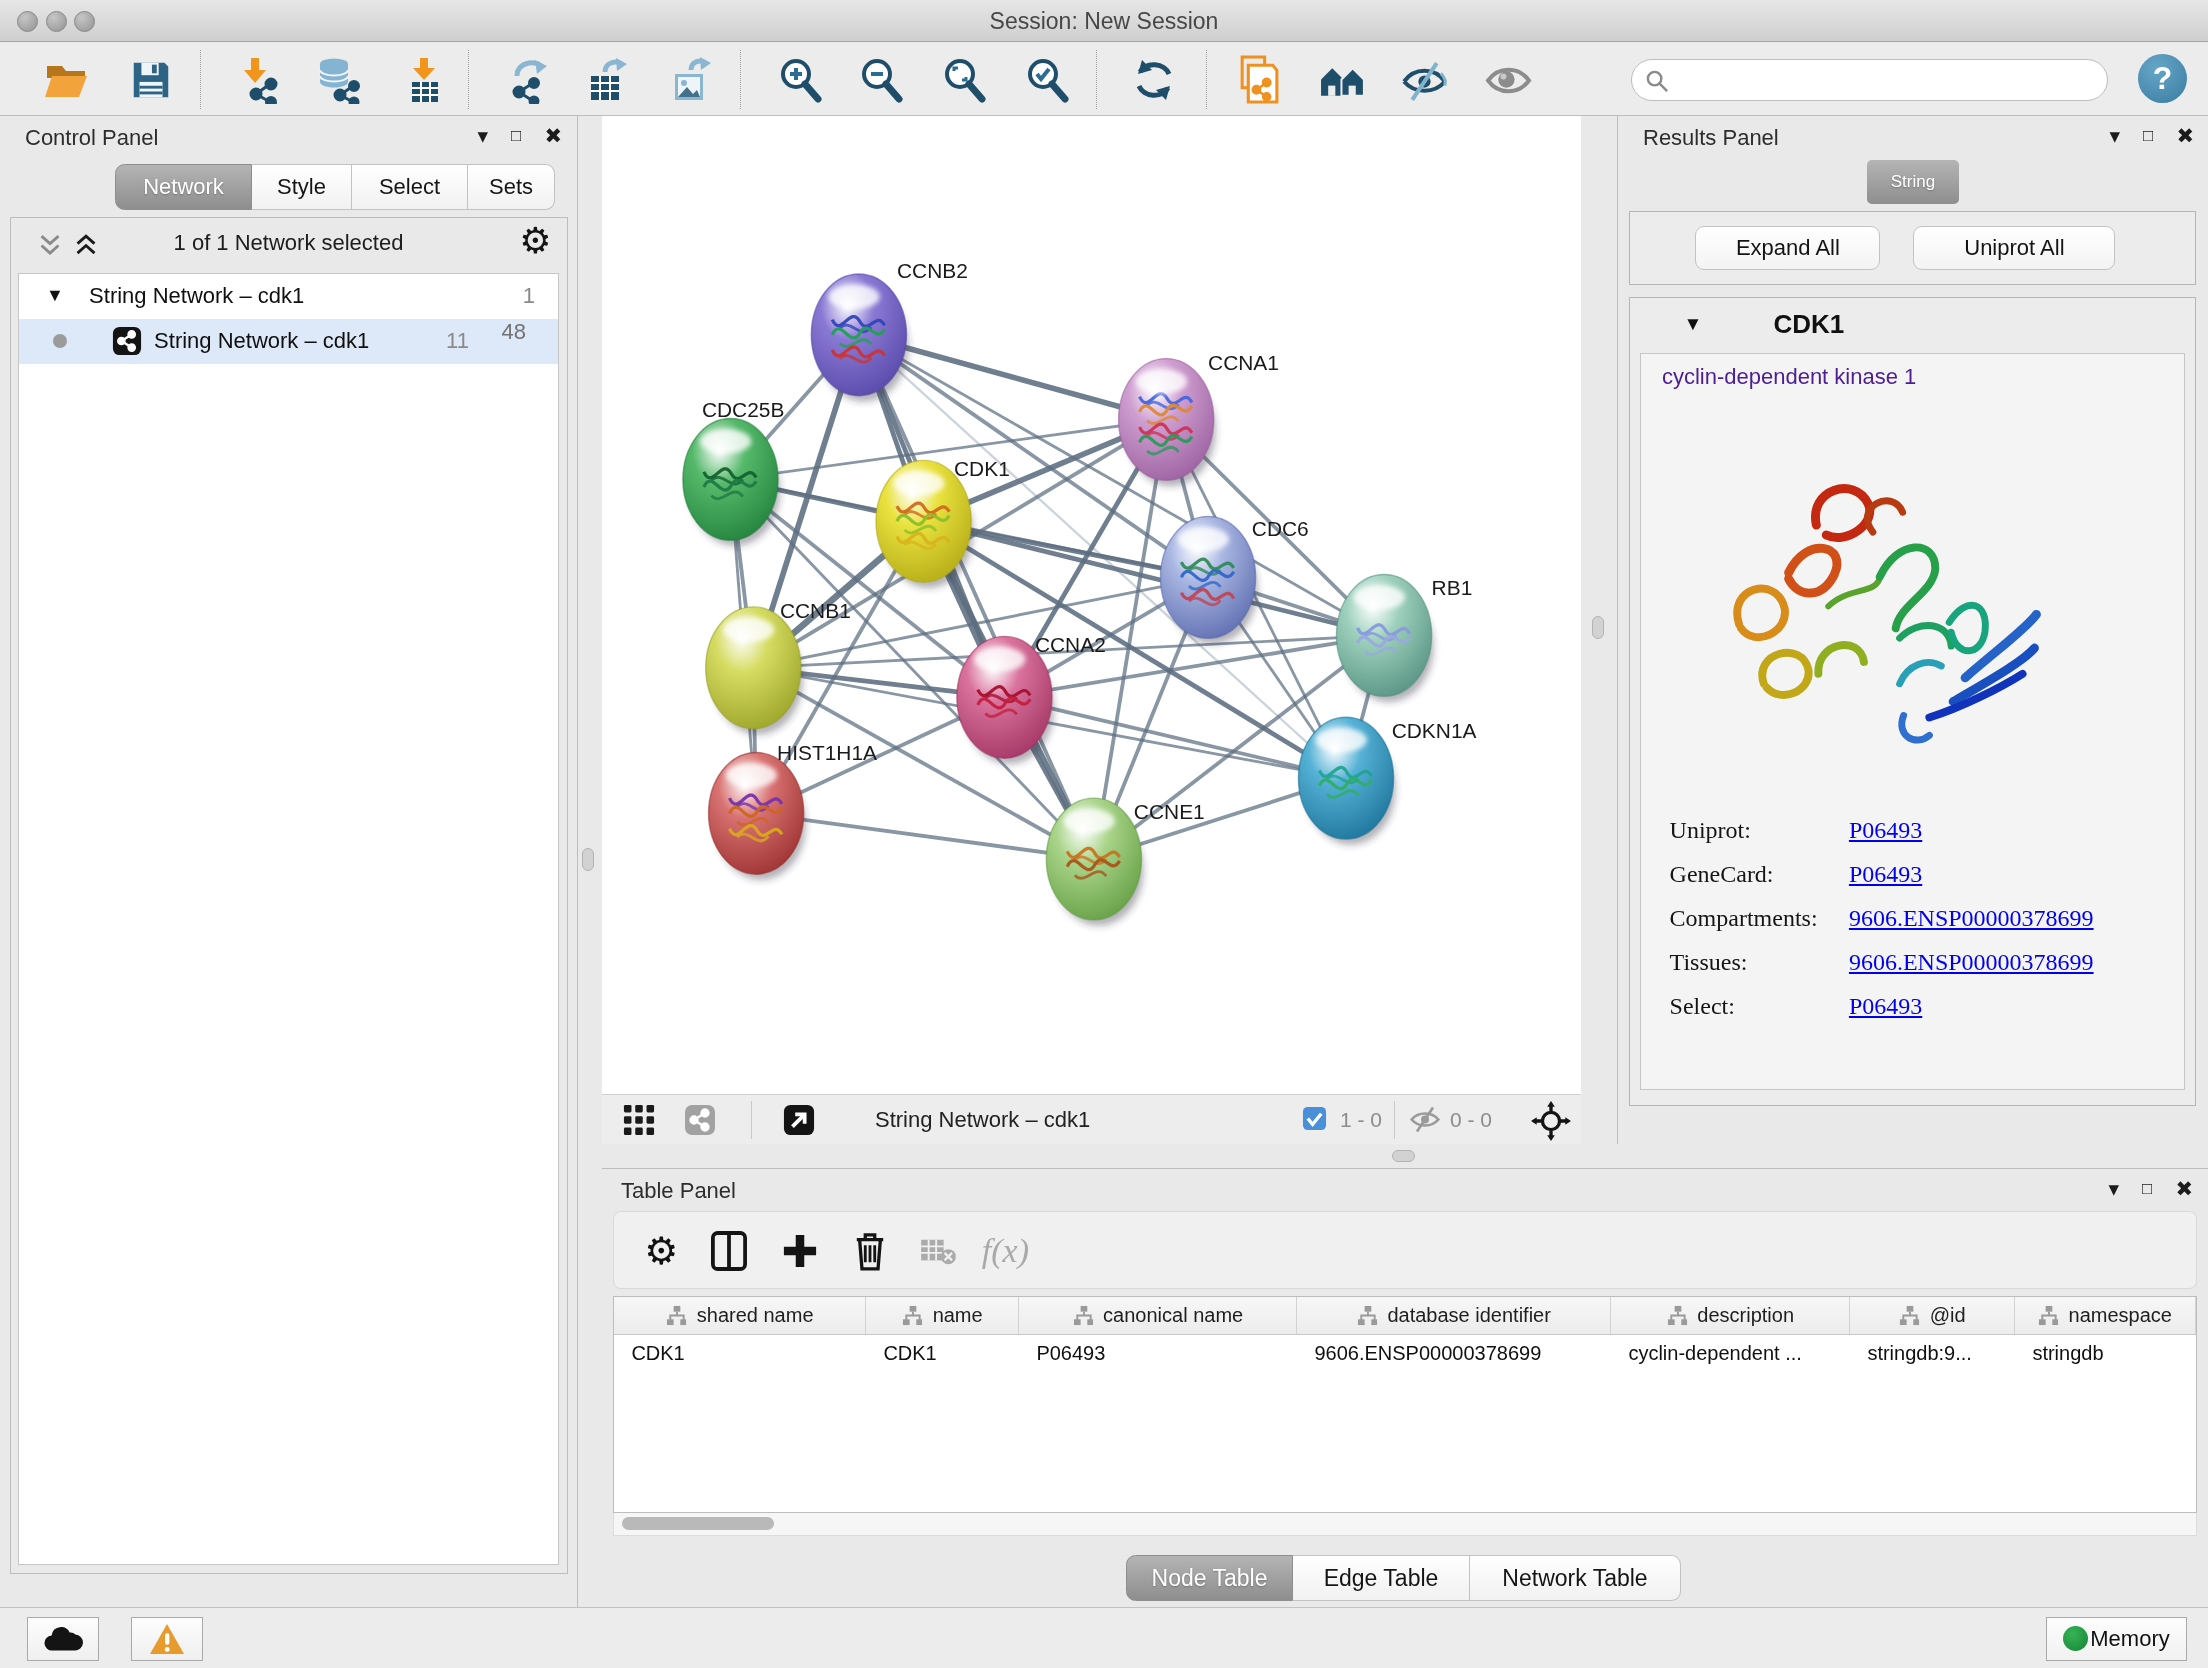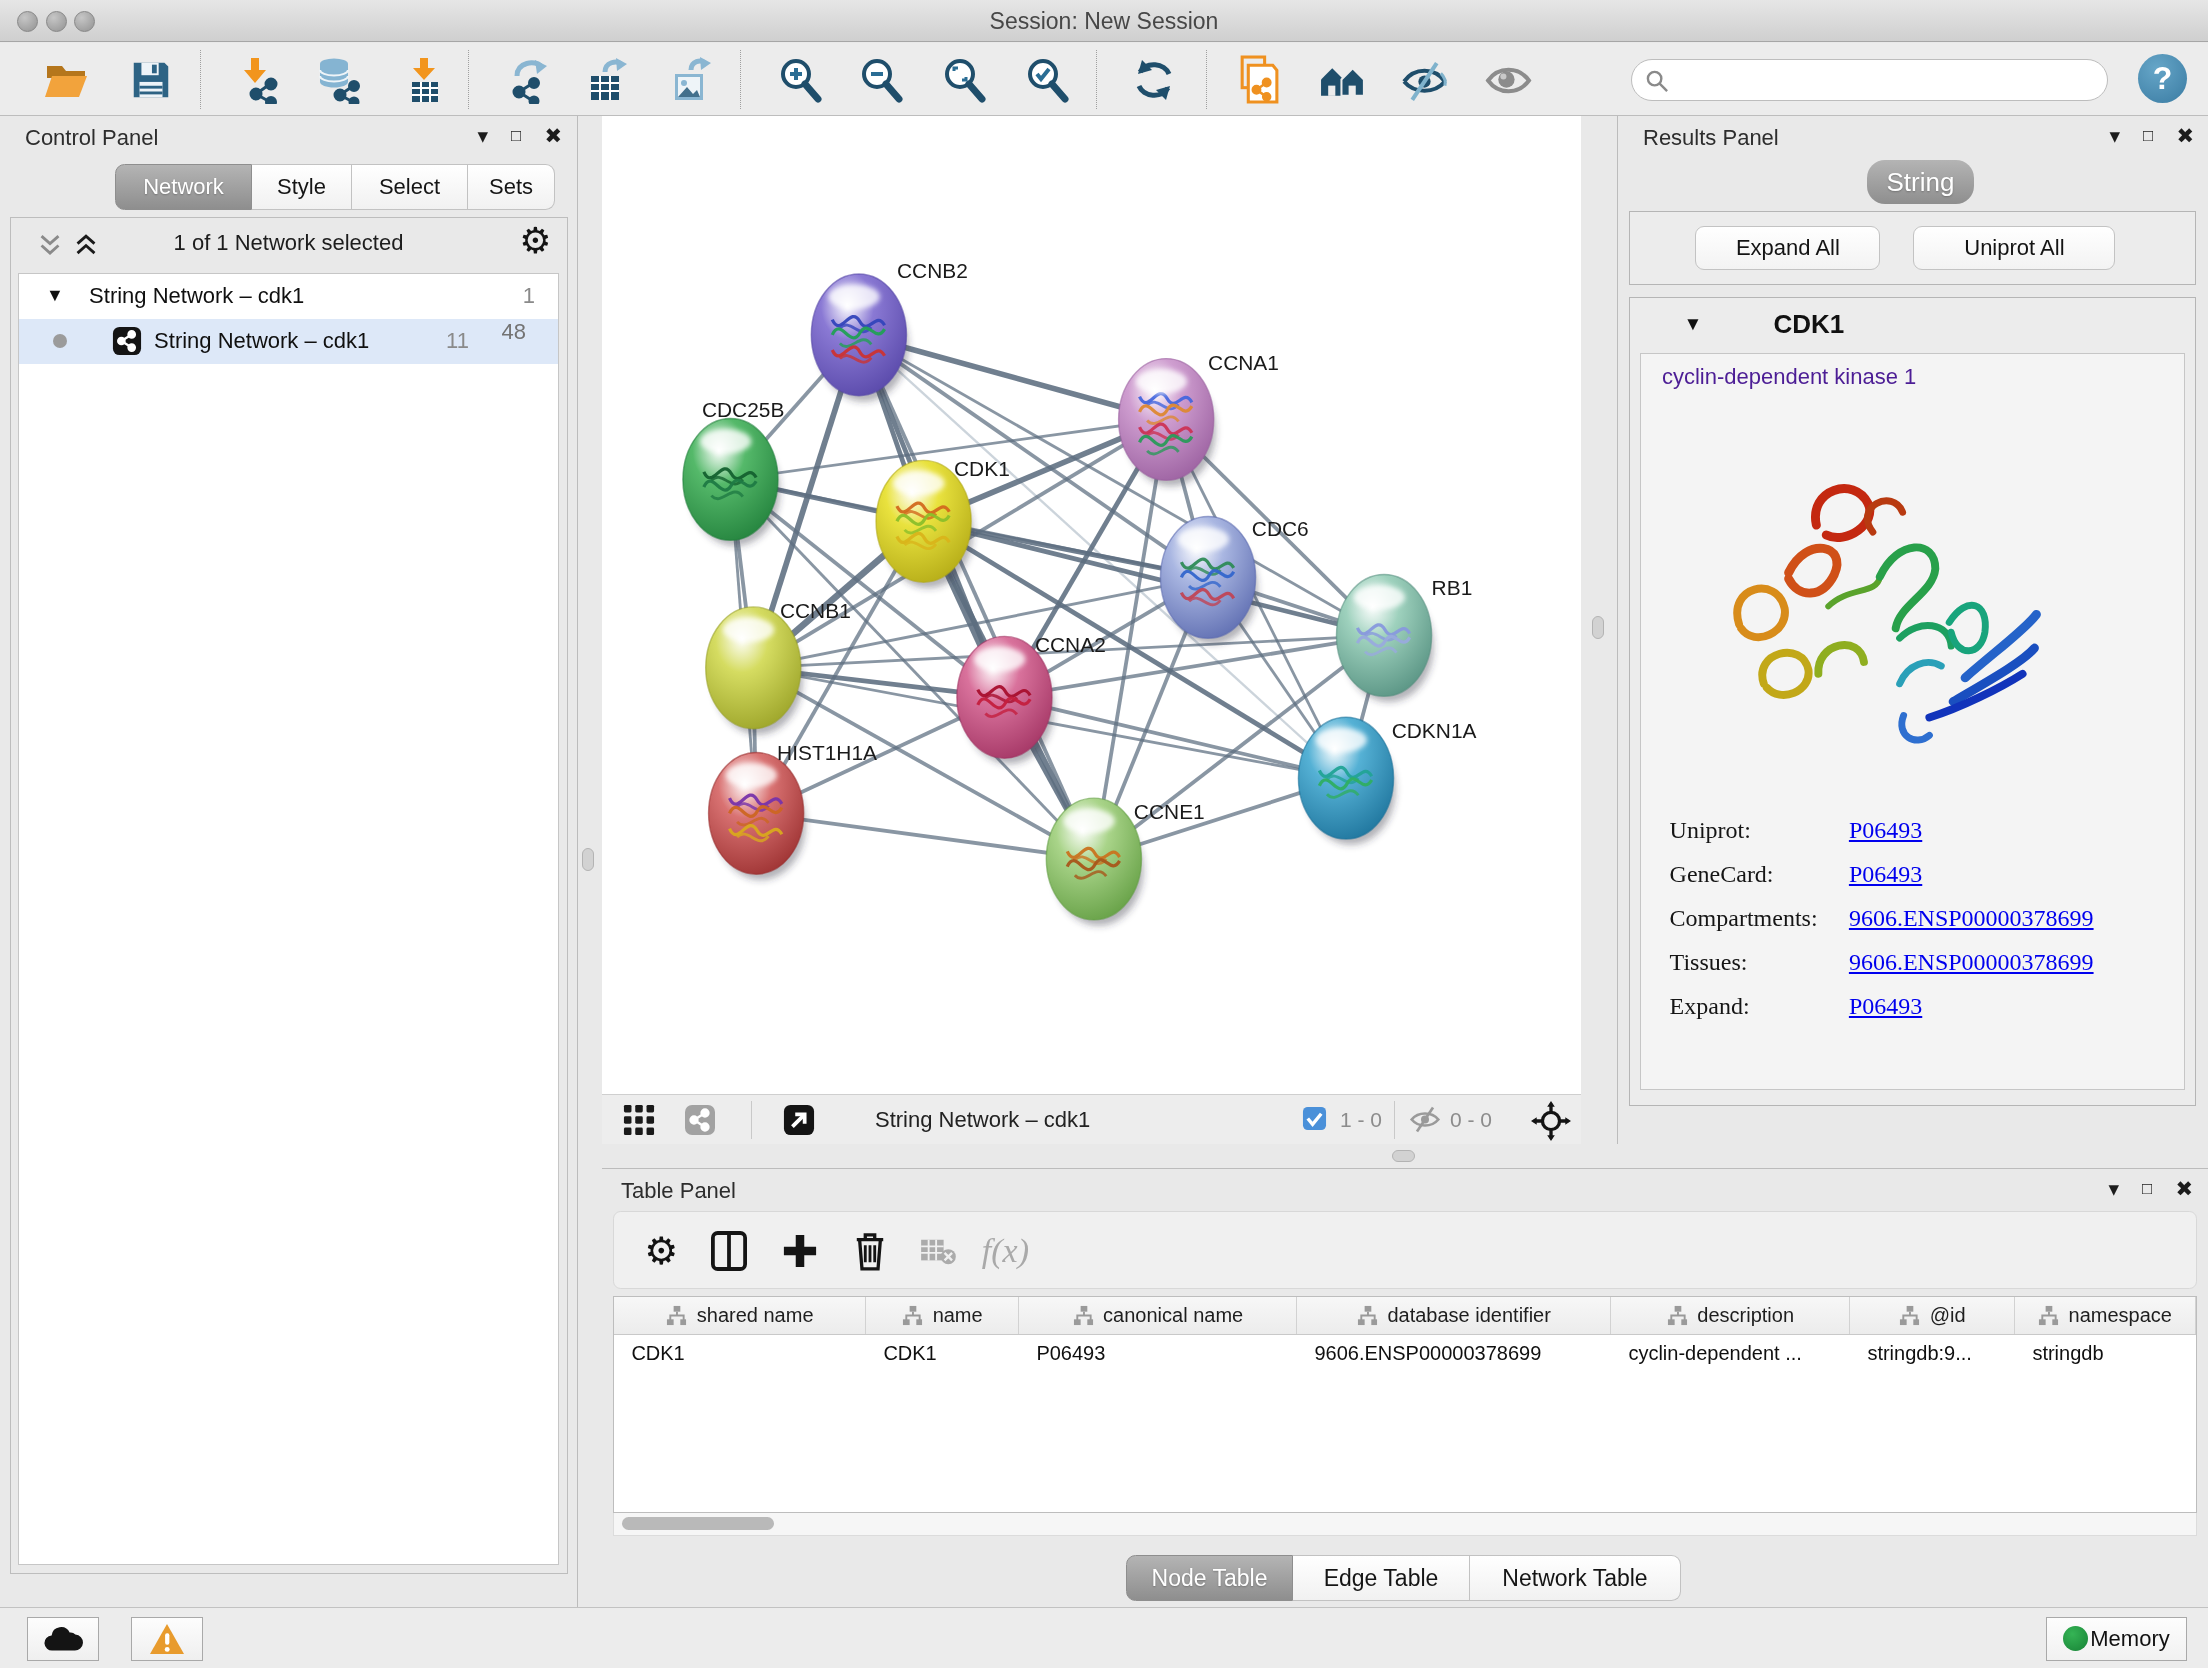--- a/index.html
+++ b/index.html
@@ -52,21 +52,21 @@
   .canvas-footer{position:absolute;left:602px;top:1094px;width:979px;height:50px;background:#ededed;border-top:1px solid #cfcfcf;box-sizing:border-box;}
   .cf-item{position:absolute;top:8.6px;}
   .cf-label{position:absolute;top:12.4px;font-size:22px;color:#222;white-space:nowrap;}
   .cf-count{position:absolute;top:13.3px;font-size:21px;color:#8c8c8c;white-space:nowrap;}
   .cf-sep{position:absolute;top:5.7px;height:38px;border-left:1px solid #c9c9c9;}
   
   .handle-v{position:absolute;width:12.4px;height:23px;border-radius:6.7px;background:#d2d2d2;border:1px solid #b3b3b3;box-sizing:border-box;}
   .handle-h{position:absolute;width:23px;height:12.4px;border-radius:6.7px;background:#d2d2d2;border:1px solid #b3b3b3;box-sizing:border-box;}
   
   .results{position:absolute;left:1617px;top:116px;width:592px;height:1028px;background:#e9e9e9;border-left:1px solid #bcbcbc;box-sizing:border-box;}
-  .res-tab{position:absolute;left:249px;top:44px;width:107px;height:44px;background:linear-gradient(#b4b4b4,#8e8e8e);border-radius:18px;color:#fff;font-size:26px;display:flex;align-items:center;justify-content:center;text-shadow:0 1px 1.9px rgba(0,0,0,.25);}
+  .res-tab{position:absolute;left:249px;top:44px;width:92px;height:44px;background:linear-gradient(#b4b4b4,#8e8e8e);border-radius:5px;color:#fff;font-size:17px;display:flex;align-items:center;justify-content:center;text-shadow:0 1px 1.9px rgba(0,0,0,.25);}
   .res-box1{position:absolute;left:11.4px;right:13.3px;top:95px;height:72px;border:1px solid #b5b5b5;background:#ececec;}
   .btn{position:absolute;top:14.3px;height:44px;background:linear-gradient(#ffffff,#f3f3f3);border:1px solid #c3c3c3;border-radius:9px;font-size:22px;color:#141414;display:flex;align-items:center;justify-content:center;box-sizing:border-box;}
   .btn-expand{left:65px;width:185px;}
   .btn-collapse{left:283px;width:202px;}
   .res-box2{position:absolute;left:11.4px;right:13.3px;top:181px;bottom:38px;border:1px solid #b5b5b5;background:#ececec;}
   .res-sec-head{position:absolute;left:0;right:0;top:0;height:55px;}
   .res-sec-arrow{position:absolute;left:53px;top:15px;font-size:19px;color:#111;}
   .res-sec-title{position:absolute;left:143px;top:11.4px;font-size:26px;font-weight:bold;color:#111;}
   .res-inner{position:absolute;left:9.5px;right:9.5px;top:55px;bottom:15px;background:#f4f4f4;border:1px solid #c6c6c6;overflow:hidden;}
   .res-desc{position:absolute;left:21px;top:9.5px;font-size:22px;color:#4c1d95;}
@@ -699,21 +699,21 @@
             </div>
             <div class="cl-row">
               <span class="cl-label">Compartments:</span>
               <span class="cl-link">9606.ENSP00000378699</span>
             </div>
             <div class="cl-row">
               <span class="cl-label">Tissues:</span>
               <span class="cl-link">9606.ENSP00000378699</span>
             </div>
             <div class="cl-row">
-              <span class="cl-label">Expand:</span>
+              <span class="cl-label">Select:</span>
               <span class="cl-link">P06493</span>
             </div>
           </div>
       </div>
     </div>
   </div>
 </div>
 
 <div class="table-panel">
   <div class="panel-title" style="left:19px">Table Panel</div>

